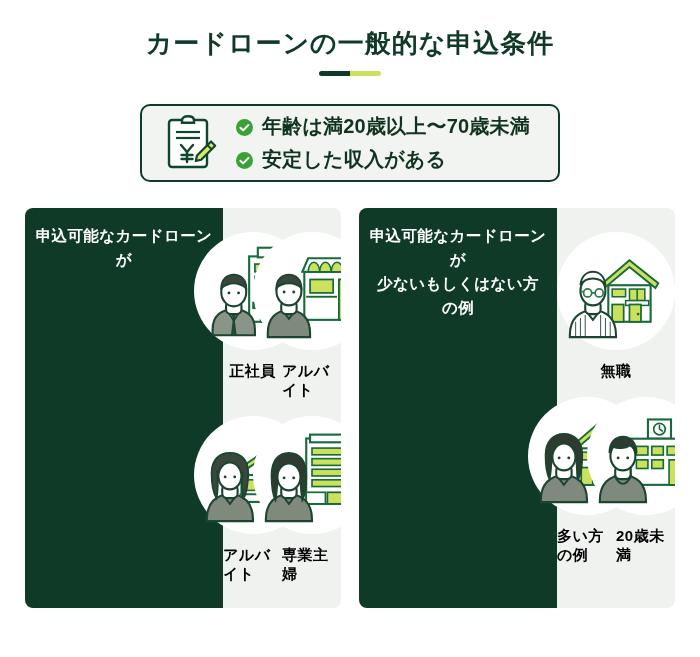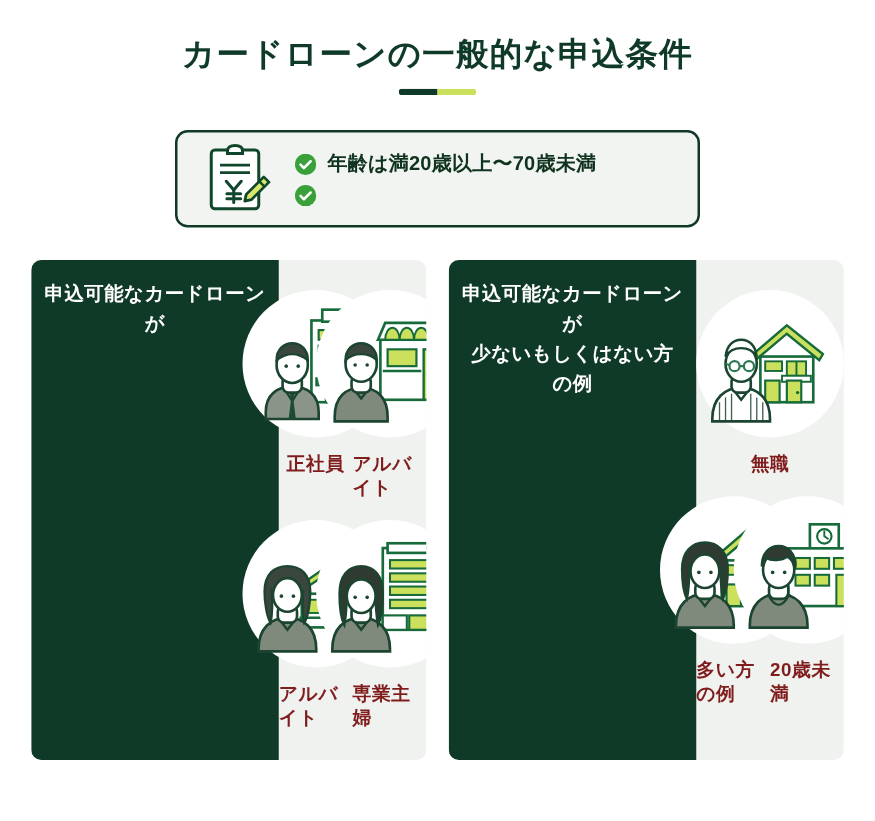--- a/index.html
+++ b/index.html
@@ -66,21 +66,21 @@
     margin-right: 18px;
   }
   .cond-list {
     display: flex;
     flex-direction: column;
     gap: 6px;
   }
   .cond-item {
     display: flex;
     align-items: center;
-    font-size: 16px;
+    font-size: 20px;
     font-weight: 700;
     color: #10331f;
     letter-spacing: .2px;
   }
   .check-icon {
     width: 17px;
     height: 17px;
     margin-right: 9px;
     flex: 0 0 auto;
   }
@@ -136,21 +136,21 @@
     background: #ffffff;
     display: flex;
     align-items: center;
     justify-content: center;
   }
   .cell-disc svg { display: block; }
   .cell-label {
     margin-top: 12px;
     font-size: 15px;
     font-weight: 700;
-    color: #7f1d1d;
+    color: #000000;
     letter-spacing: .5px;
   }
 </style>
 </head>
 <body>
 
 <div class="title-wrap">
   <h1 class="title">カードローンの一般的な申込条件</h1>
   <div class="title-underline">
     <span class="seg-dark"></span>
@@ -190,20 +190,21 @@
       </span>
       <span>年齢は満20歳以上〜70歳未満</span>
     </div>
     <div class="cond-item">
       <span class="check-icon">
         <svg viewBox="0 0 17 17" width="17" height="17">
           <circle cx="8.5" cy="8.5" r="8.5" fill="#3aa03a"></circle>
           <path d="M4.4 8.7l2.7 2.7 5.4-5.4" stroke="#ffffff" stroke-width="2" fill="none" stroke-linecap="round" stroke-linejoin="round"></path>
         </svg>
       </span>
+      <span>安定した収入がある</span>
     </div>
   </div>
 </div>
 
 <div class="panels">
 
   <div class="panel">
     <div class="panel-header">
       <div>申込可能なカードローンが</div>
     </div>

